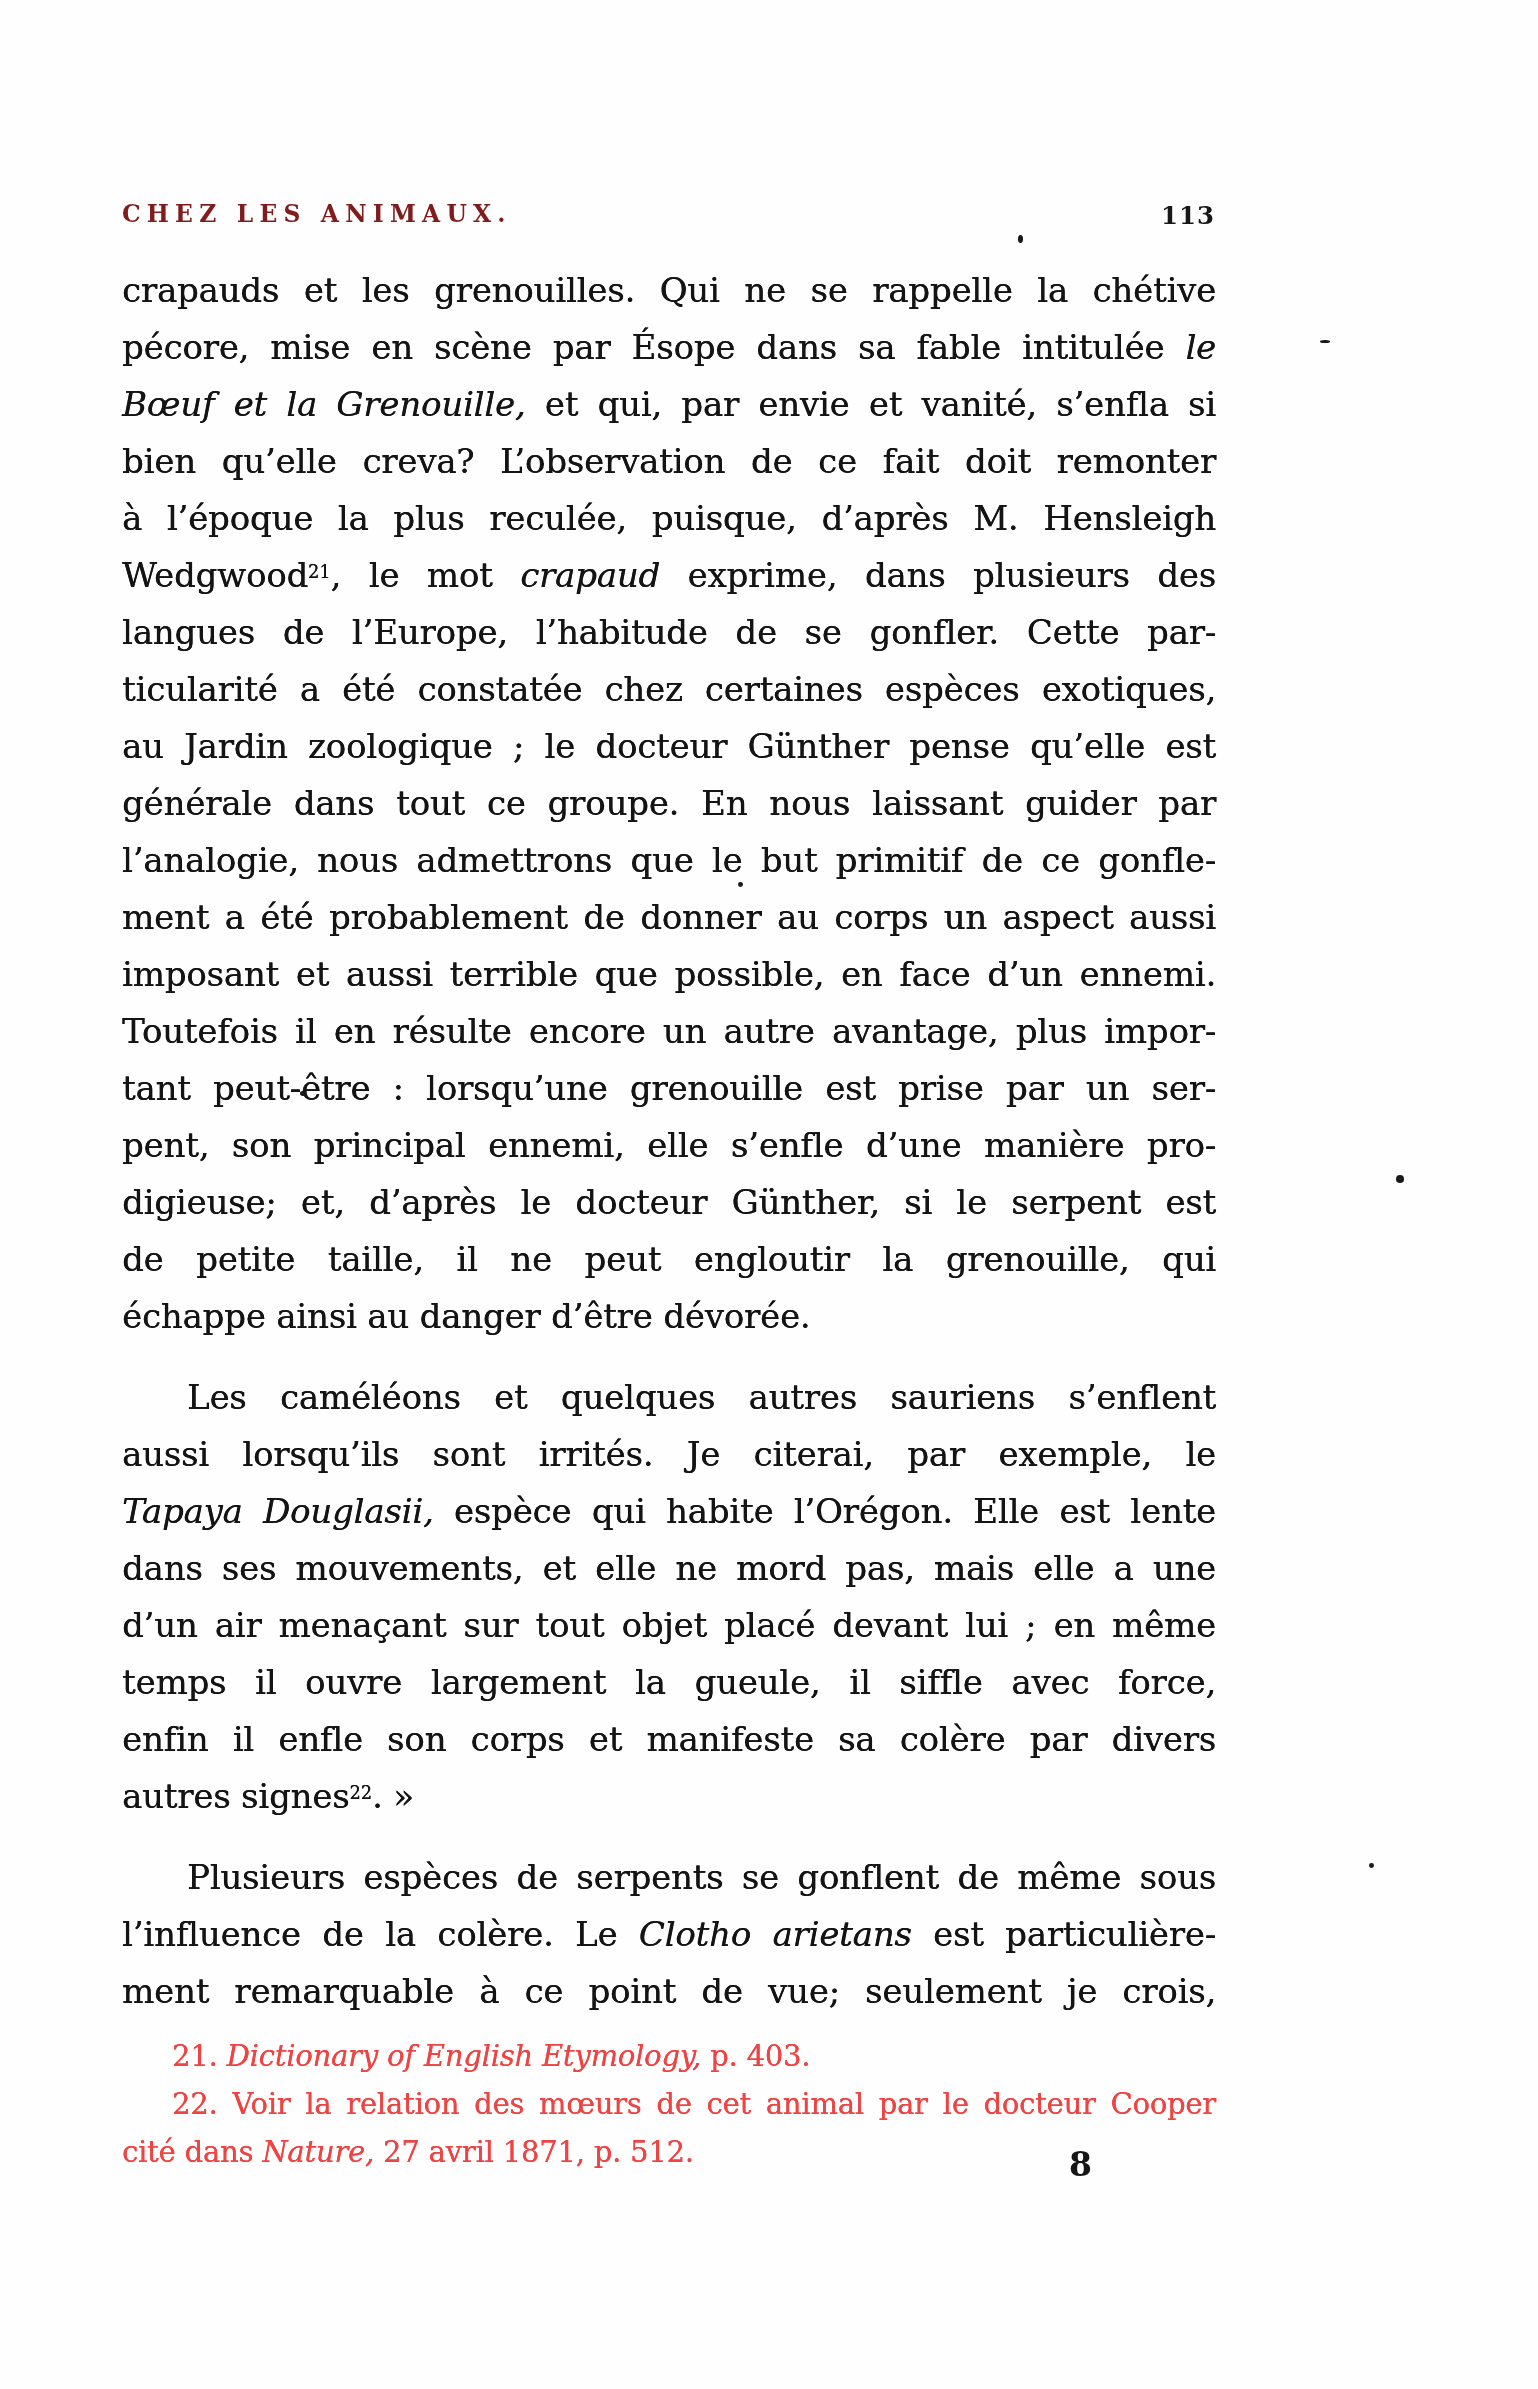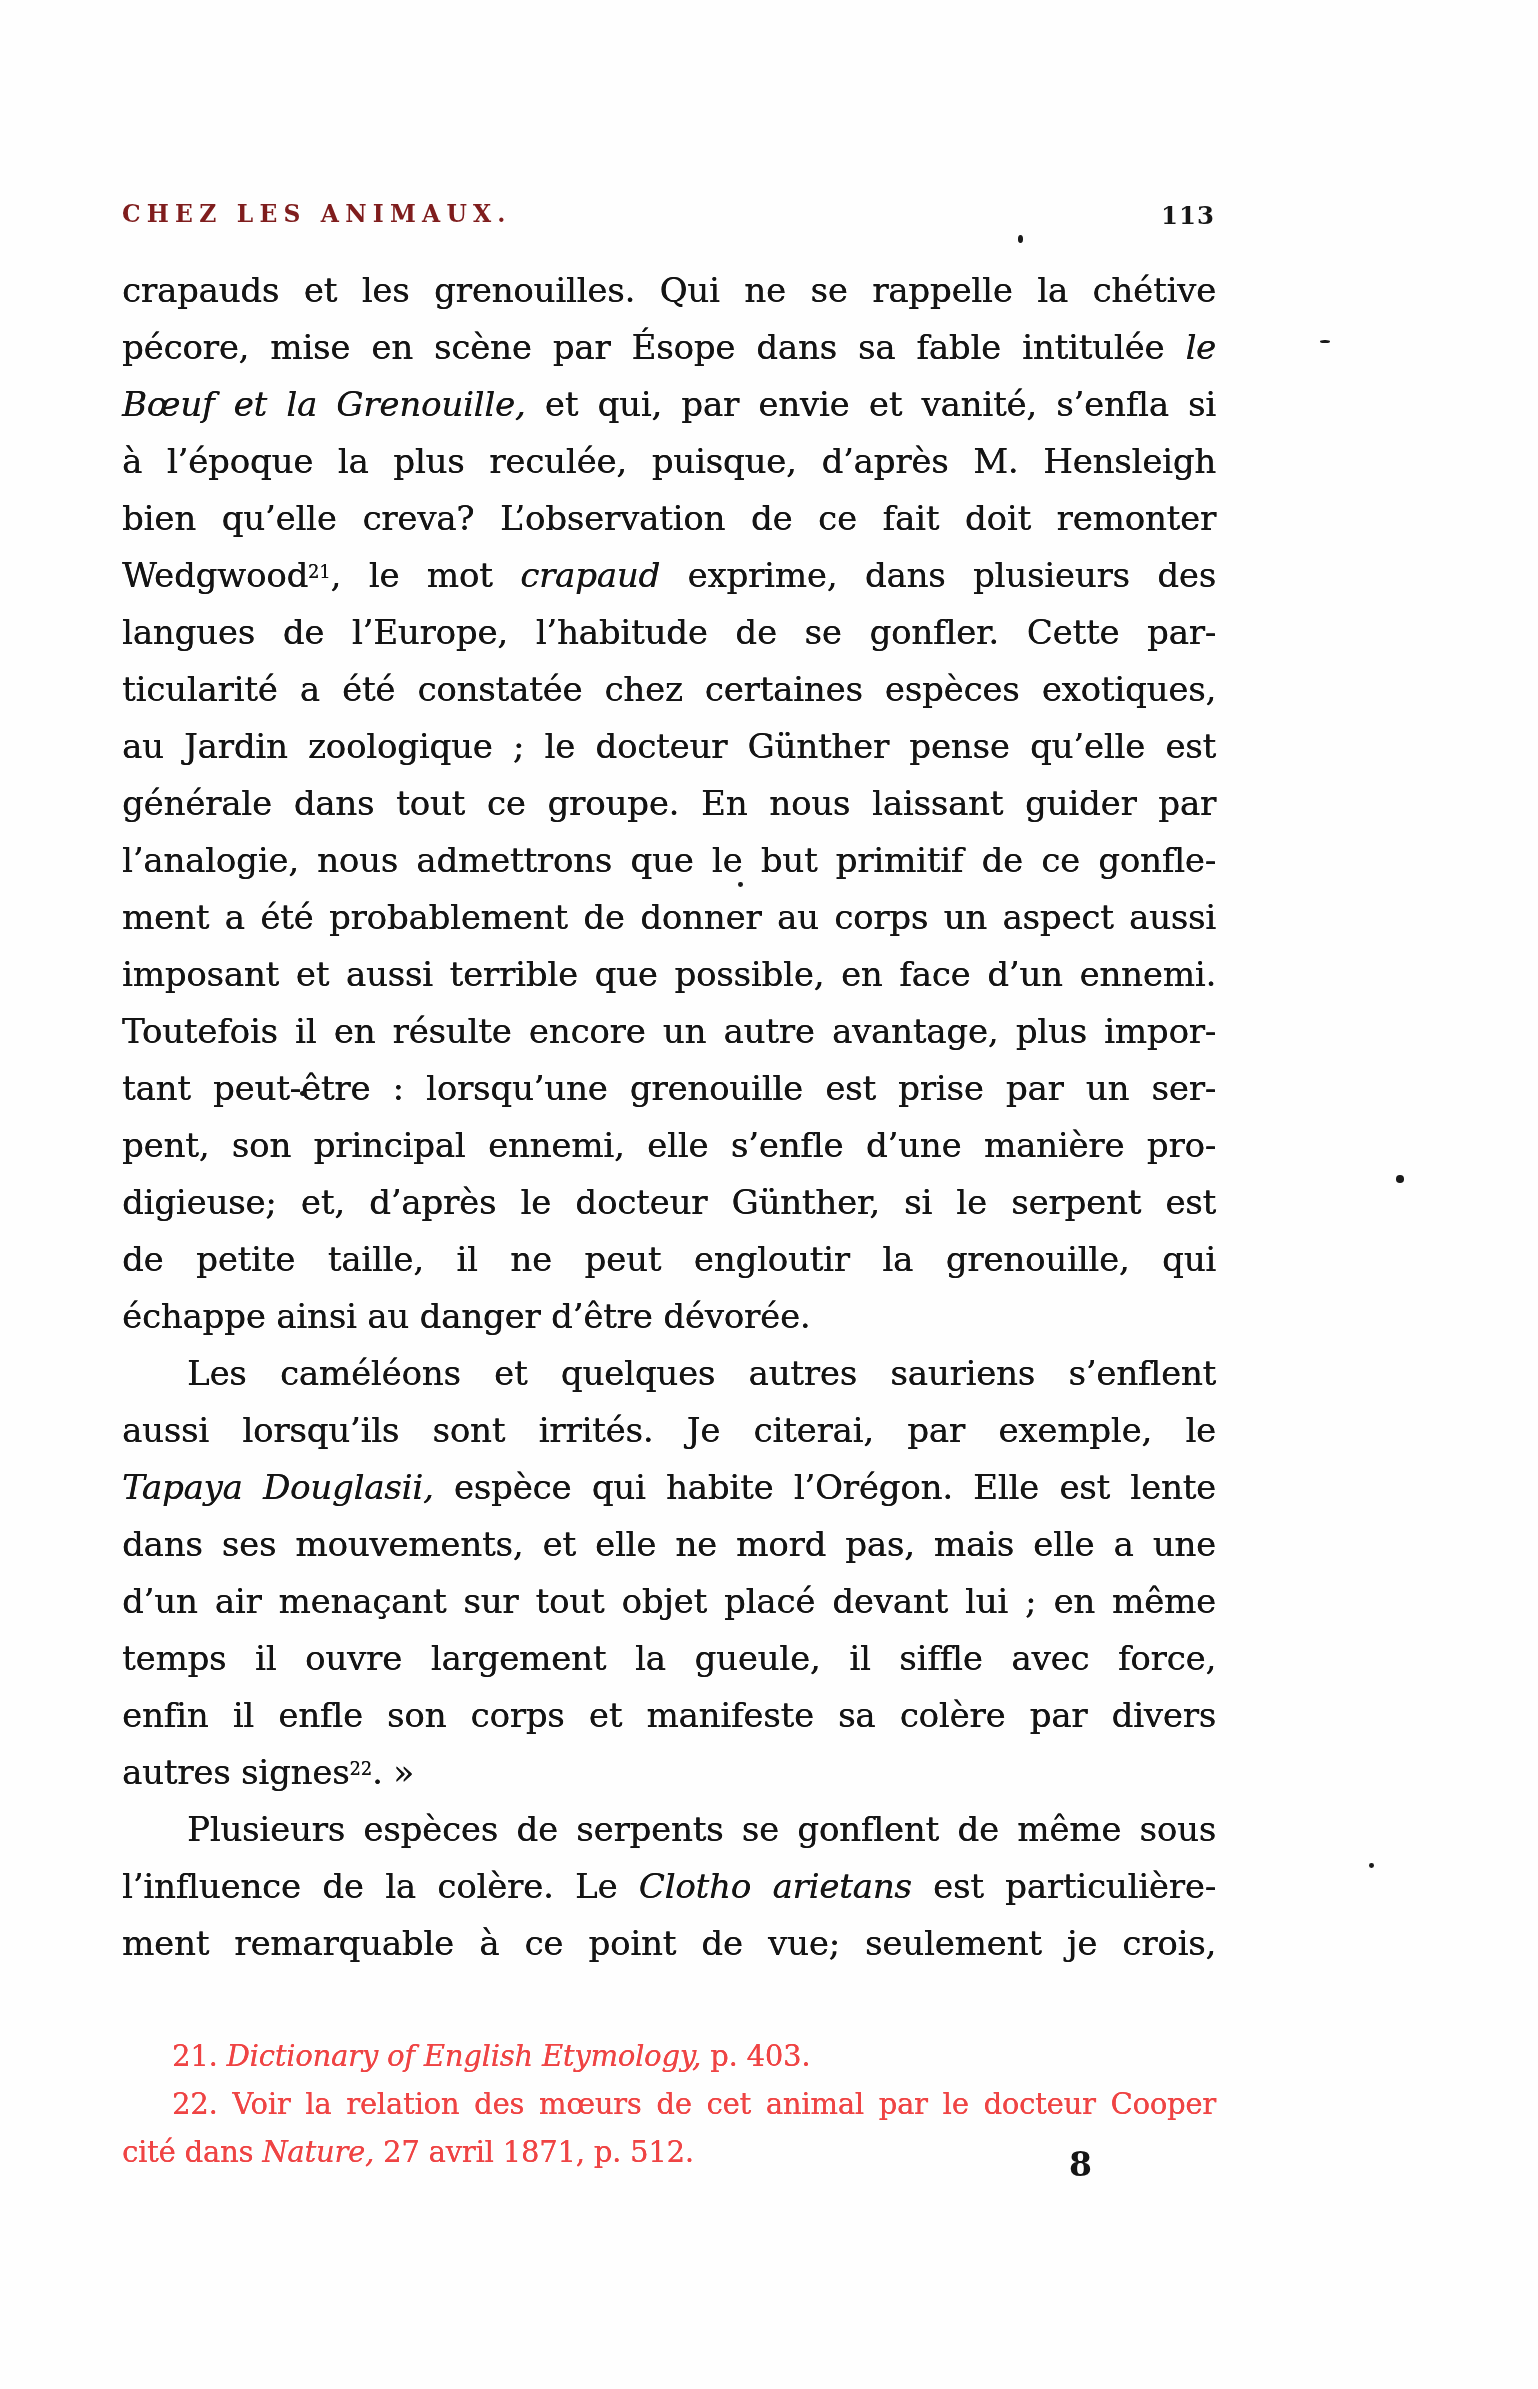--- a/index.html
+++ b/index.html
@@ -29,21 +29,21 @@
     position:absolute;left:122px;top:262px;width:1094px;
     font-size:34px;line-height:57px;letter-spacing:-0.2px;
     color:#141414;
     text-shadow:0.3px 0 0 currentColor;
   }
   .tline{
     height:57px;white-space:nowrap;
     text-align:justify;text-align-last:justify;
   }
   .tline.noj{text-align:left;text-align-last:left;}
-  .tline.ind{text-indent:65px;}
+  .tline.ind{text-indent:65px;margin-top:24px;}
   .tline i{font-style:italic;}
   .tline sup,.fline sup{
     font-size:52%;vertical-align:baseline;position:relative;top:-0.5em;
     letter-spacing:0;
   }
   
   #footnotes{
     position:absolute;left:122px;top:2032px;width:1094px;
     font-size:29px;line-height:48px;letter-spacing:-0.2px;color:#ef4444;
     text-shadow:0.2px 0 0 currentColor;
@@ -68,22 +68,22 @@
 
   <div id="running-head">
     <div id="head-title">CHEZ LES ANIMAUX.</div>
     <div id="page-number">113</div>
   </div>
 
   <div id="text-block">
       <div class="tline"><span>crapauds et les grenouilles. Qui ne se rappelle la chétive</span></div>
       <div class="tline"><span>pécore, mise en scène par Ésope dans sa fable intitulée </span><i>le</i></div>
       <div class="tline"><i>Bœuf et la Grenouille,</i><span> et qui, par envie et vanité, s’enfla si</span></div>
+      <div class="tline"><span>bien qu’elle creva? L’observation de ce fait doit remonter</span></div>
       <div class="tline"><span>à l’époque la plus reculée, puisque, d’après M. Hensleigh</span></div>
-      <div class="tline"><span>bien qu’elle creva? L’observation de ce fait doit remonter</span></div>
       <div class="tline"><span>Wedgwood</span><sup>21</sup><span>, le mot </span><i>crapaud</i><span> exprime, dans plusieurs des</span></div>
       <div class="tline"><span>langues de l’Europe, l’habitude de se gonfler. Cette par-</span></div>
       <div class="tline"><span>ticularité a été constatée chez certaines espèces exotiques,</span></div>
       <div class="tline"><span>au Jardin zoologique ; le docteur Günther pense qu’elle est</span></div>
       <div class="tline"><span>générale dans tout ce groupe. En nous laissant guider par</span></div>
       <div class="tline"><span>l’analogie, nous admettrons que le but primitif de ce gonfle-</span></div>
       <div class="tline"><span>ment a été probablement de donner au corps un aspect aussi</span></div>
       <div class="tline"><span>imposant et aussi terrible que possible, en face d’un ennemi.</span></div>
       <div class="tline"><span>Toutefois il en résulte encore un autre avantage, plus impor-</span></div>
       <div class="tline"><span>tant peut-être : lorsqu’une grenouille est prise par un ser-</span></div>

